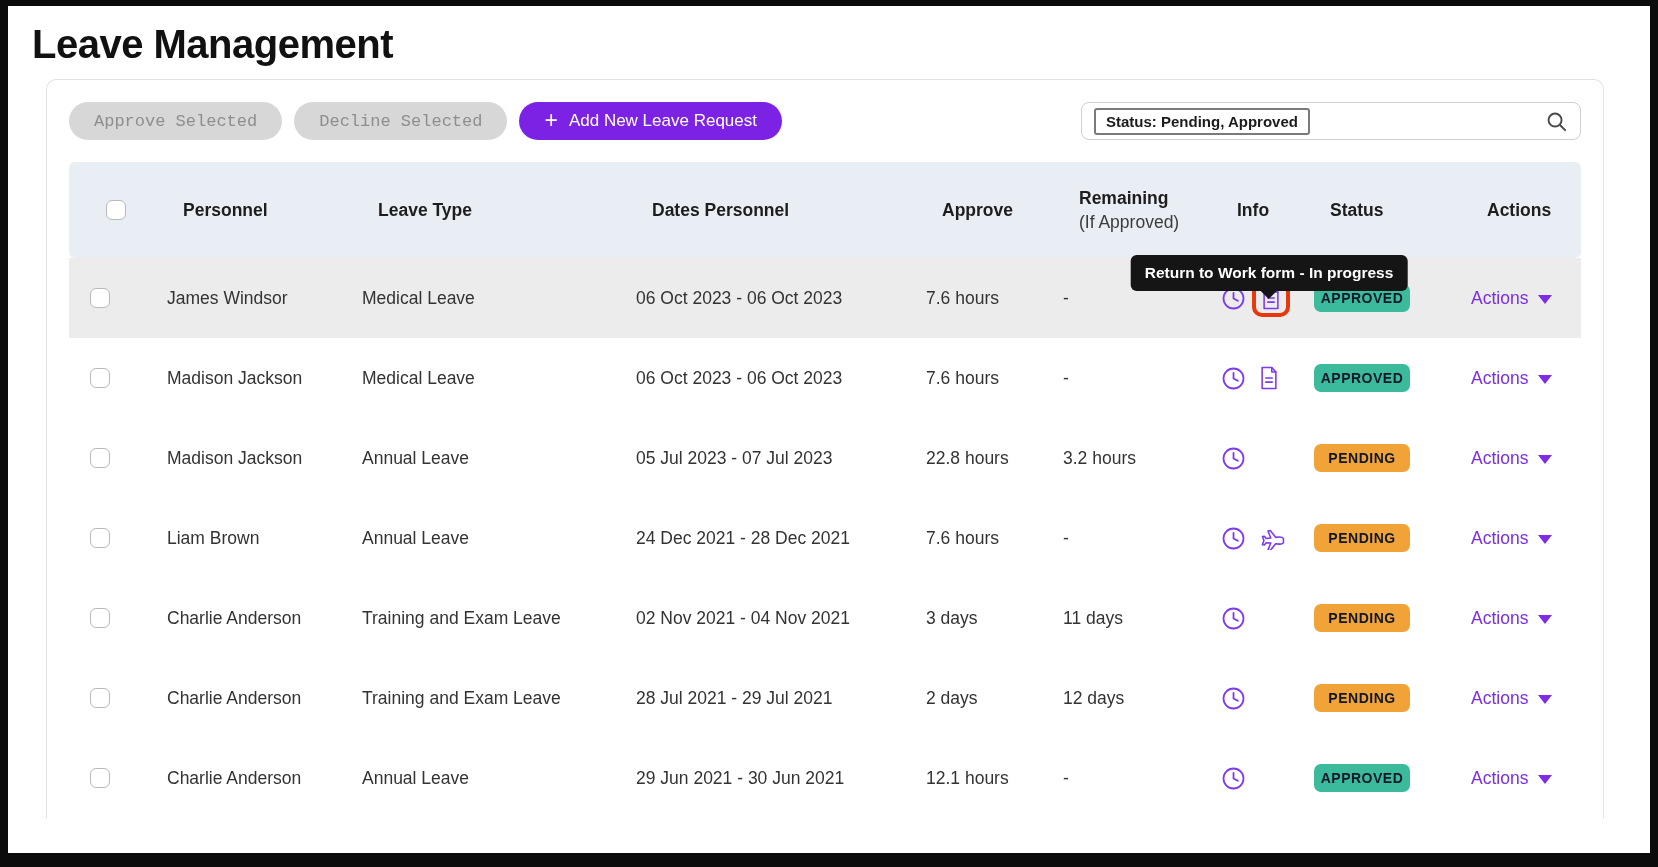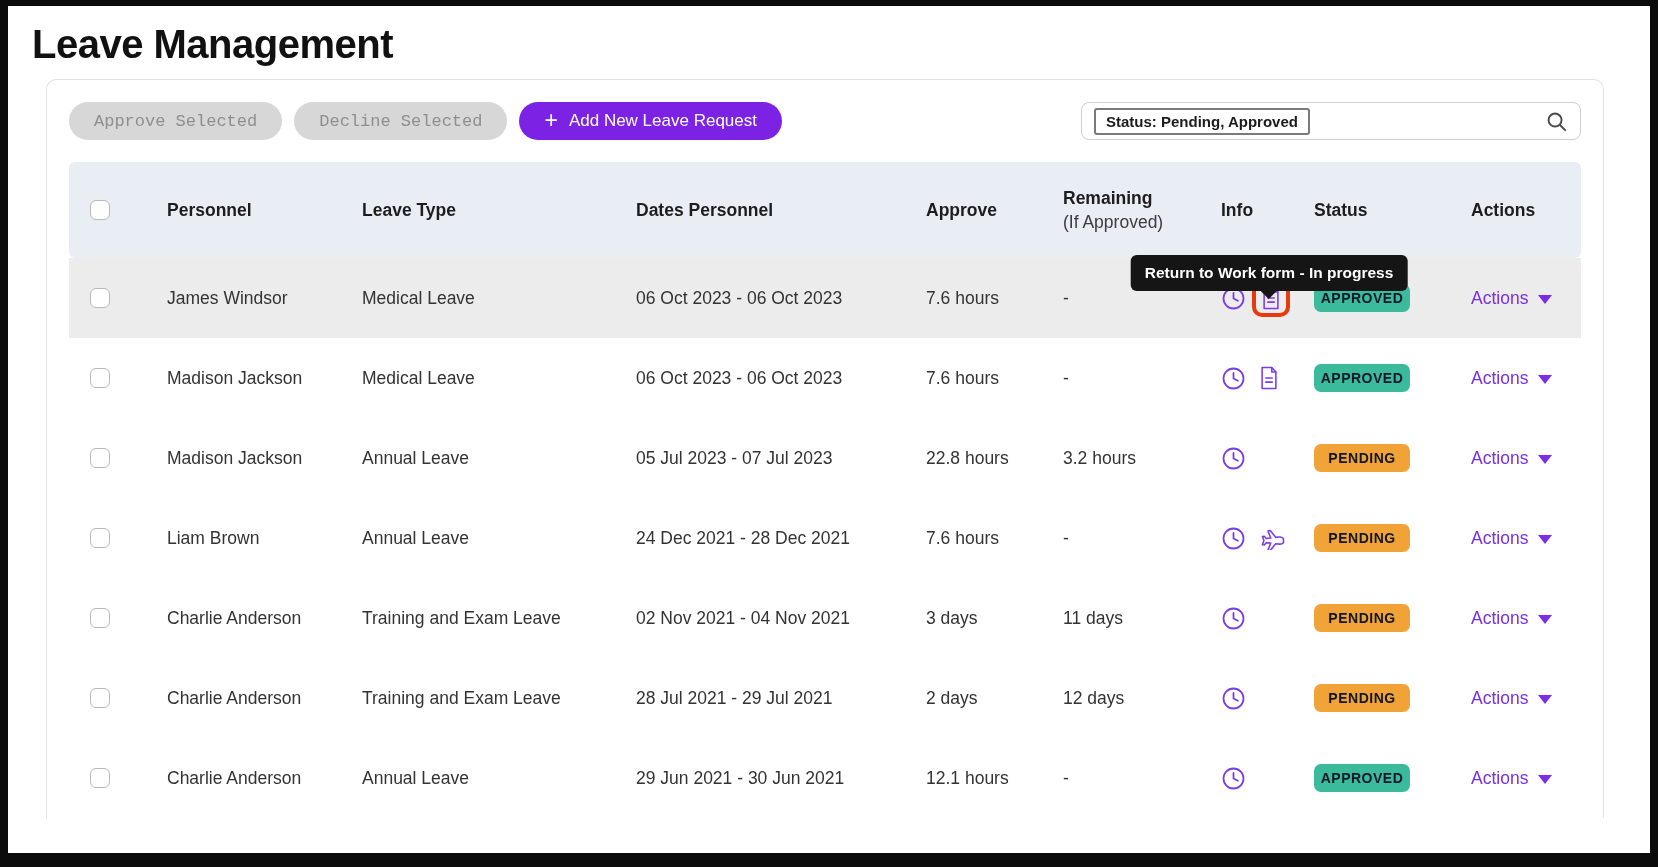--- a/index.html
+++ b/index.html
@@ -47,21 +47,21 @@
     border:2px solid #7a7a7a; border-radius:3px; padding:3px 10px;
     font-size:15px; font-weight:bold; color:#1c1c1c; white-space:nowrap; cursor:pointer;
   }
   .search-ic { margin-left:auto; display:flex; cursor:pointer; }
 
   
   .table { --cols:78px 195px 294px 290px 137px 158px 93px 157px 1fr; }
   .thead {
     display:grid; grid-template-columns:var(--cols); align-items:center;
     height:96px; background:#e9edf4; border-radius:6px;
-    font-weight:bold; font-size:17.5px; color:#1d1d1d;
+    font-weight:bold; font-size:17.5px; color:#1d1d1d;padding-left:16px;
   }
   .trow {
     display:grid; grid-template-columns:var(--cols); align-items:center;
     height:80px; font-size:17.5px; color:#333; background:#fff;
   }
   .trow.highlight { background:#ececec; }
   .cell { min-width:0; }
   .c-check { padding-left:21px; display:flex; }
   .c-personnel, .c-type { padding-left:20px; }
   .remaining-sub { font-weight:normal; color:#3c3c3c; margin-top:3px; }

